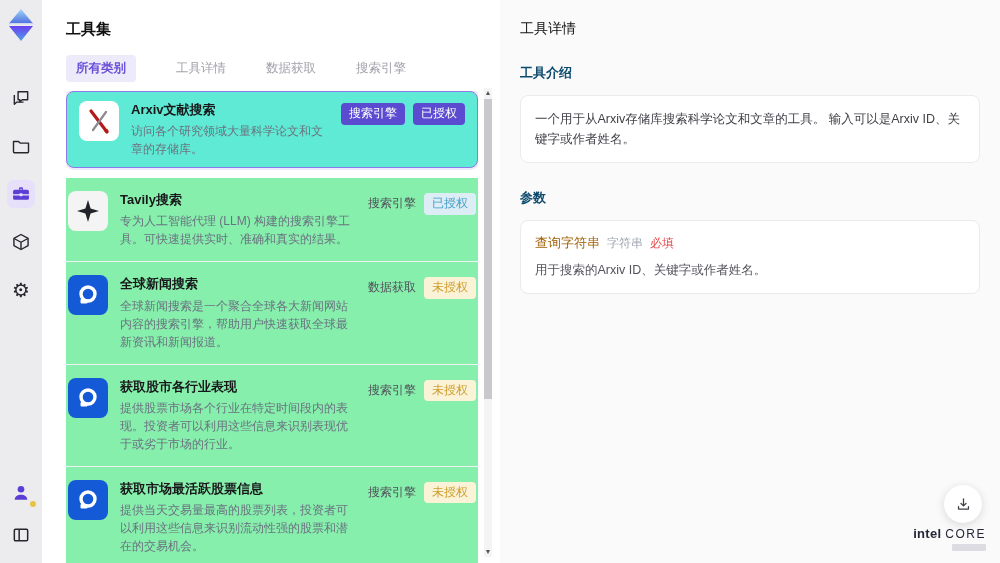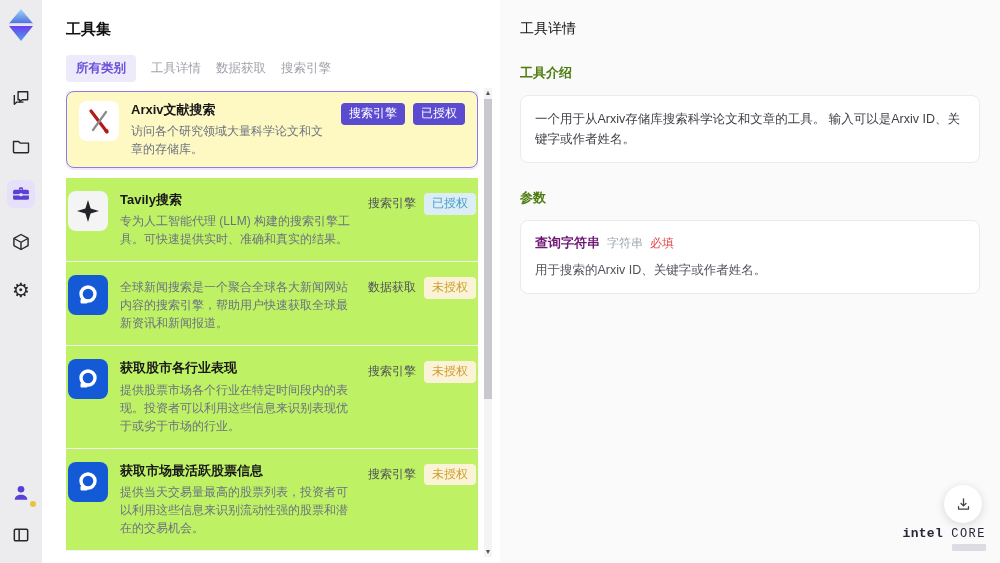--- a/index.html
+++ b/index.html
@@ -15,28 +15,28 @@
   .rail-btn.active { background:#e6e0fb; color:#5b3fd4; }
   .rail .spacer { flex:1; }
   .rail .bottom { display:flex; flex-direction:column; align-items:center; gap:14px; margin-bottom:14px; }
   .gear-glyph { font-size:20px; line-height:1; font-family:"DejaVu Sans",sans-serif; }
   .user-wrap { position:relative; }
   .user-dot { position:absolute; right:-1px; bottom:0; width:6px; height:6px; border-radius:50%; background:#e8c341; }
 
   
   .main { position:absolute; left:42px; top:0; width:462px; height:563px; background:#fff; border-right:1px solid #e7e7ea; padding:20px 0 0 24px; }
   .page-title { font-size:15px; font-weight:bold; color:#111; }
-  .tabs { display:flex; align-items:center; gap:15px; margin-top:16px; height:26px; }
+  .tabs { display:flex; align-items:center; gap:40px; margin-top:16px; height:26px; }
   .tab { font-size:12.5px; color:#a1a1aa; cursor:pointer; white-space:nowrap; }
   .tab.active { color:#6a50d8; background:#edeafa; padding:5px 10px; border-radius:4px; font-weight:bold; }
 
   .list { margin-top:10px; width:412px; height:475px; overflow:hidden; position:relative; }
 
-  .tool-row { display:flex; align-items:flex-start; padding:13px 2px; border-bottom:1px solid #f1f1f3; background:#bef264; cursor:pointer; }
-  .tool-row.selected { border:1px solid #8b7ae8; background:#fef9c3; border-radius:8px; padding:9px 12px; margin-bottom:10px; box-shadow:0 0 0 2px #efe9fc; }
+  .tool-row { display:flex; align-items:flex-start; padding:13px 2px; border-bottom:1px solid #f1f1f3; background:#86efac; cursor:pointer; }
+  .tool-row.selected { border:1px solid #8b7ae8; background:#5eead4; border-radius:8px; padding:9px 12px; margin-bottom:10px; box-shadow:0 0 0 2px #efe9fc; }
   .tool-icon { width:40px; height:40px; border-radius:8px; flex:0 0 40px; display:flex; align-items:center; justify-content:center; background:#f4f4f5; overflow:hidden; }
   .tool-icon.white { background:#fff; }
   .tool-icon.blue { background:#1459d6; }
   .tool-mid { flex:1; min-width:0; margin-left:12px; padding-right:10px; }
   .tool-name { font-size:13px; font-weight:bold; color:#18181b; line-height:1.4; }
   .tool-desc { font-size:12px; color:#6b7280; line-height:1.5; margin-top:3px; }
   .tool-tags { display:flex; align-items:center; gap:8px; margin-top:2px; white-space:nowrap; }
   .badge { font-size:12px; padding:3px 8px; border-radius:4px; line-height:1.3; }
   .badge.solid { background:#5b4bd0; color:#fff; }
   .tag-plain { font-size:12px; color:#52525b; line-height:1.3; }
@@ -46,33 +46,33 @@
   
   .vscroll { position:absolute; top:88px; bottom:6px; right:11px; width:8px; background:#f4f4f4; z-index:4; }
   .vscroll .arrow { position:absolute; left:0; width:8px; height:10px; font-size:7px; color:#555; text-align:center; line-height:10px; background:#f4f4f4; }
   .vscroll .up { top:0; }
   .vscroll .down { bottom:0; }
   .vscroll .thumb { position:absolute; top:11px; left:0; width:8px; height:300px; background:#c9c9cd; }
 
   
   .details { position:absolute; left:500px; top:0; width:500px; height:563px; background:#fafafa; padding:20px; }
   .details-title { font-size:14px; font-weight:normal; color:#111; }
-  .section-heading { font-size:13px; font-weight:bold; color:#4d7c0f; margin-top:26px; }
+  .section-heading { font-size:13px; font-weight:bold; color:#0c4a6e; margin-top:26px; }
   .card { background:#fff; border:1px solid #ebebee; border-radius:8px; padding:13px 14px; margin-top:13px; }
   .intro-text { font-size:12.5px; color:#3f3f46; line-height:1.6; }
   .param-head { display:flex; align-items:baseline; gap:7px; }
-  .param-name { font-size:13px; font-weight:bold; color:#701a75; }
+  .param-name { font-size:13px; font-weight:normal; color:#a16207; }
   .param-type { font-size:12px; color:#9ca3af; }
   .param-required { font-size:12px; color:#e5484d; }
   .param-desc { font-size:12.5px; color:#52525b; margin-top:9px; line-height:1.5; }
 
   
   .fab { position:absolute; right:18px; bottom:40px; width:38px; height:38px; border-radius:50%; background:#fff; box-shadow:0 2px 10px rgba(0,0,0,.14); display:flex; align-items:center; justify-content:center; color:#3f3f46; cursor:pointer; z-index:6; }
   .brand { position:absolute; right:14px; bottom:12px; text-align:right; z-index:6; }
-  .brand-line { font-size:13px; color:#26263a; letter-spacing:.3px;font-family:Liberation Mono, monospace; }
+  .brand-line { font-size:13px; color:#26263a; letter-spacing:.3px; }
   .brand-line .b1 { font-weight:bold; }
   .brand-line .b2 { font-weight:400; letter-spacing:1.5px; font-size:12px; }
   .brand-bar { width:34px; height:7px; background:#dcdce2; border-radius:1px; margin:3px 0 0 auto; }
 </style>
 </head>
 <body>
 
 <div class="rail">
   <svg class="logo" viewBox="0 0 34 34">
     <defs>
@@ -187,20 +187,21 @@
     </div>
 
     <div class="tool-row">
       <div class="tool-icon blue">
         <svg viewBox="0 0 40 40" width="40" height="40">
           <circle cx="20" cy="19" r="7" stroke="#fff" stroke-width="3.4" fill="none"></circle>
           <rect x="12.5" y="24" width="7" height="4.5" rx="1" fill="#fff"></rect>
         </svg>
       </div>
       <div class="tool-mid">
+        <div class="tool-name">全球新闻搜索</div>
         <div class="tool-desc">全球新闻搜索是一个聚合全球各大新闻网站内容的搜索引擎，帮助用户快速获取全球最新资讯和新闻报道。</div>
       </div>
       <div class="tool-tags">
         <span class="tag-plain">数据获取</span>
         <span class="badge yellow">未授权</span>
       </div>
     </div>
 
     <div class="tool-row">
       <div class="tool-icon blue">

